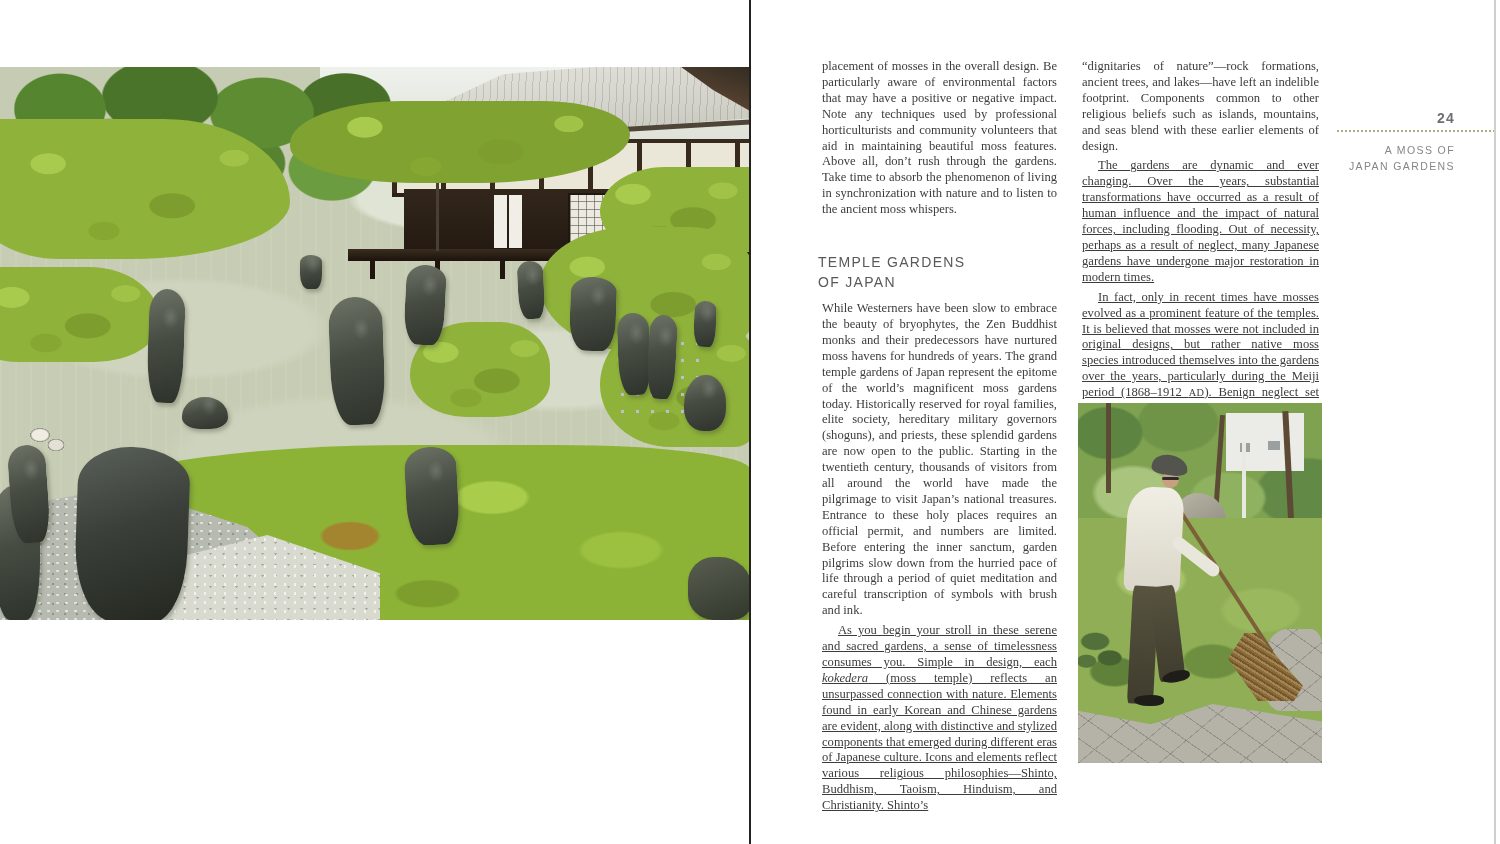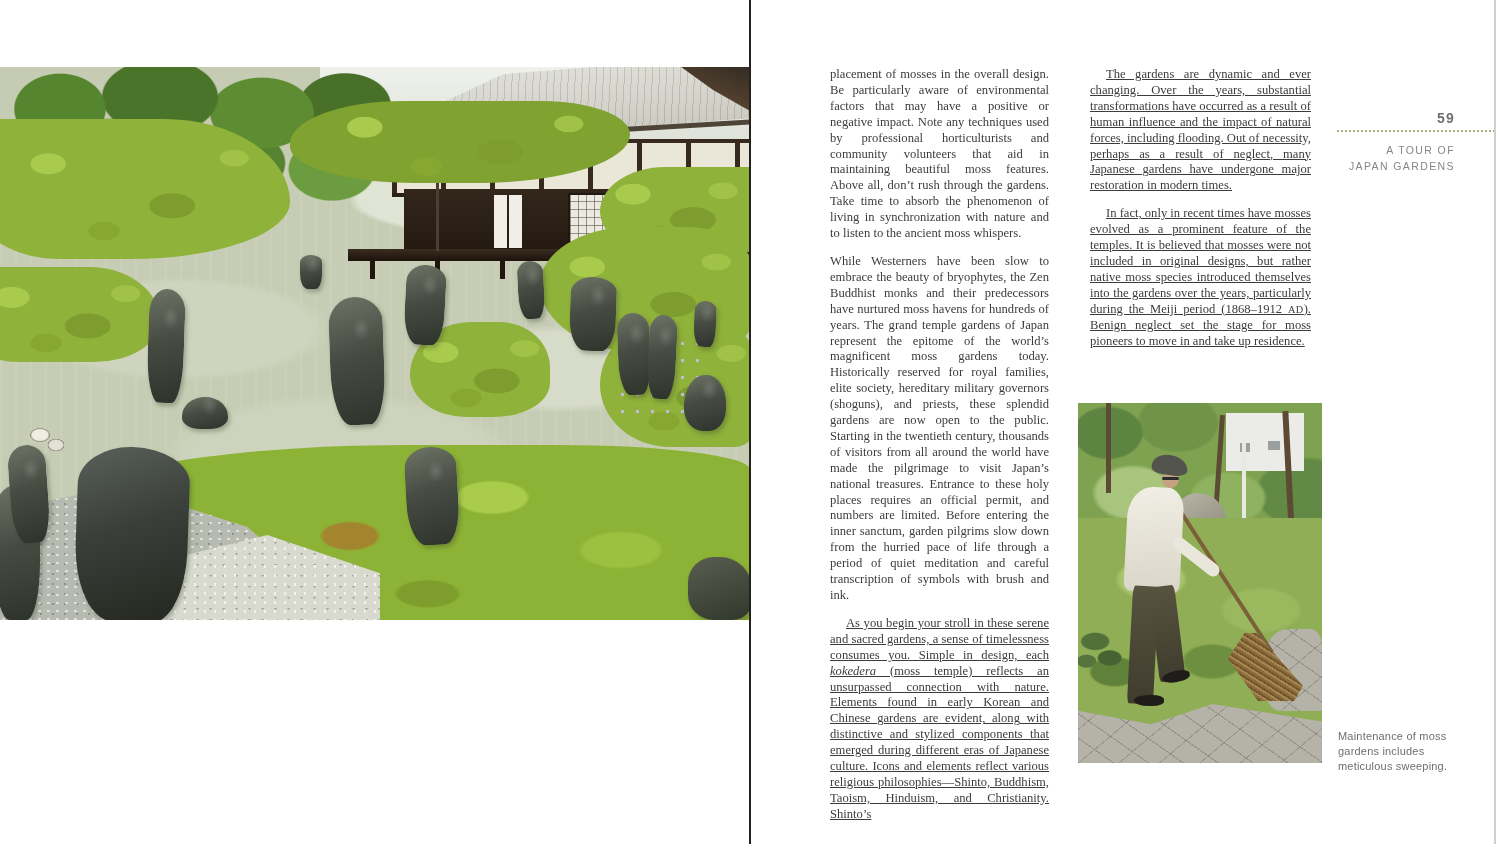--- a/index.html
+++ b/index.html
@@ -142,21 +142,21 @@
   .rp-broom-handle{left:95px;top:100px;width:4px;height:178px;background:#7c6038;
     transform-origin:top center;transform:rotate(-33deg);z-index:1;}
   .rp-broom-head{left:150px;top:230px;width:75px;height:68px;z-index:1;
     background:repeating-linear-gradient(32deg,#8a6b3c 0 2px,#a5854e 2px 4px,#74572e 4px 6px);
     clip-path:polygon(22% 0,38% 0,100% 78%,88% 100%,40% 100%,0 38%);}
   
   .bodycol{position:absolute;top:55px;color:#3c3c3e;font-family:"Liberation Serif",serif;
     font-size:12.6px;line-height:15.9px;text-align:justify;}
   #col1{left:818px;width:243px;}
   #col2{left:1078px;width:245px;}
-  .bodycol p{margin:12px;}
+  .bodycol p{margin:4px;}
   .indent{text-indent:16px;text-decoration:underline;}
   .it{font-style:italic;}
   .sc{font-size:10.3px;letter-spacing:.4px;}
   h2.section{margin:34px 0 9px 0;font-family:"Liberation Sans",sans-serif;font-weight:400;
     font-size:14px;line-height:20px;letter-spacing:1.3px;color:#58595c;}
   h2.section span{display:block;}
   .caption{position:absolute;font-family:"Liberation Sans",sans-serif;font-size:11px;line-height:15px;
     color:#6e6f72;letter-spacing:.2px;}
   #caption-left{left:437px;top:629px;width:240px;}
   #caption-right{left:1338px;top:729px;width:122px;}
@@ -229,34 +229,39 @@
     <div class="stone" style="left:-6px;top:418px;width:46px;height:135px"></div>
     <div class="stone" style="left:10px;top:378px;width:38px;height:98px;transform:rotate(-4deg)"></div>
     <div class="stone" style="left:76px;top:380px;width:112px;height:175px;transform:rotate(2deg);background:linear-gradient(160deg,#5a605a 0%,#3a3f3a 45%,#23271f 100%)"></div>
     <div class="stone" style="left:406px;top:380px;width:52px;height:98px;transform:rotate(-3deg)"></div>
     <div class="stone" style="left:688px;top:490px;width:64px;height:63px;border-radius:40% 50% 30% 40%;background:linear-gradient(160deg,#585e50,#32372c)"></div>
   </div>
 
 
   <div id="gutter"></div>
 
-  <div id="page-num">59</div>
+  <div id="page-num">24</div>
   <div id="dotted-rule"></div>
   <div id="running-header">
-    <span>A TOUR OF</span>
+    <span>A MOSS OF</span>
     <span>JAPAN GARDENS</span>
   </div>
 
   <div class="bodycol" id="col1">
     <p>placement of mosses in the overall design. Be particularly aware of environmental factors that may have a positive or negative impact. Note any techniques used by professional horticulturists and community volunteers that aid in maintaining beautiful moss features. Above all, don’t rush through the gardens. Take time to absorb the phenomenon of living in synchronization with nature and to listen to the ancient moss whispers.</p>
+    <h2 class="section">
+      <span>TEMPLE GARDENS</span>
+      <span>OF JAPAN</span>
+    </h2>
     <p>While Westerners have been slow to embrace the beauty of bryophytes, the Zen Buddhist monks and their predecessors have nurtured moss havens for hundreds of years. The grand temple gardens of Japan represent the epitome of the world’s magnificent moss gardens today. Historically reserved for royal families, elite society, hereditary military governors (shoguns), and priests, these splendid gardens are now open to the public. Starting in the twentieth century, thousands of visitors from all around the world have made the pilgrimage to visit Japan’s national treasures. Entrance to these holy places requires an official permit, and numbers are limited. Before entering the inner sanctum, garden pilgrims slow down from the hurried pace of life through a period of quiet meditation and careful transcription of symbols with brush and ink.</p>
     <p class="indent"><span>As you begin your stroll in these serene and sacred gardens, a sense of timelessness consumes you. Simple in design, each </span><span class="it">kokedera</span><span> (moss temple) reflects an unsurpassed connection with nature. Elements found in early Korean and Chinese gardens are evident, along with distinctive and stylized components that emerged during different eras of Japanese culture. Icons and elements reflect various religious philosophies—Shinto, Buddhism, Taoism, Hinduism, and Christianity. Shinto’s</span></p>
   </div>
 
   <div class="bodycol" id="col2">
+    <p>“dignitaries of nature”—rock formations, ancient trees, and lakes—have left an indelible footprint. Components common to other religious beliefs such as islands, mountains, and seas blend with these earlier elements of design.</p>
     <p class="indent">The gardens are dynamic and ever changing. Over the years, substantial transformations have occurred as a result of human influence and the impact of natural forces, including flooding. Out of necessity, perhaps as a result of neglect, many Japanese gardens have undergone major restoration in modern times.</p>
     <p class="indent"><span>In fact, only in recent times have mosses evolved as a prominent feature of the temples. It is believed that mosses were not included in original designs, but rather native moss species introduced themselves into the gardens over the years, particularly during the Meiji period (1868–1912 </span><span class="sc">AD</span><span>). Benign neglect set the stage for moss pioneers to move in and take up residence.</span></p>
   </div>
 
   <div class="photo" id="photo-right" aria-label="Gardener in white shirt and cap sweeping a moss garden with a long bamboo broom">
     <div class="rp-foliage"></div>
     <div class="rp-building"></div>
     <div class="rp-pole"></div>
     <div class="rp-trunk" style="left:138px;top:12px;width:5px;height:115px;transform:rotate(4deg)"></div>
     <div class="rp-trunk" style="left:208px;top:8px;width:6px;height:140px;transform:rotate(-3deg)"></div>
@@ -272,16 +277,15 @@
     <div class="rp-arm"></div>
     <div class="rp-leg" style="left:52px;top:183px;width:26px;height:118px;transform:rotate(3deg)"></div>
     <div class="rp-leg" style="left:76px;top:183px;width:26px;height:95px;transform:rotate(-7deg)"></div>
     <div class="rp-shoe" style="left:56px;top:292px;width:30px"></div>
     <div class="rp-shoe" style="left:84px;top:268px;width:28px;transform:rotate(-12deg)"></div>
     <div class="rp-cap"></div>
     <div class="rp-face"></div>
     <div class="rp-glasses"></div>
   </div>
 
-  <div class="caption" id="caption-right">Maintenance of moss gardens includes meticulous sweeping.</div>
 
   <div id="page-edge"></div>
 </div>
 
 </body></html>

